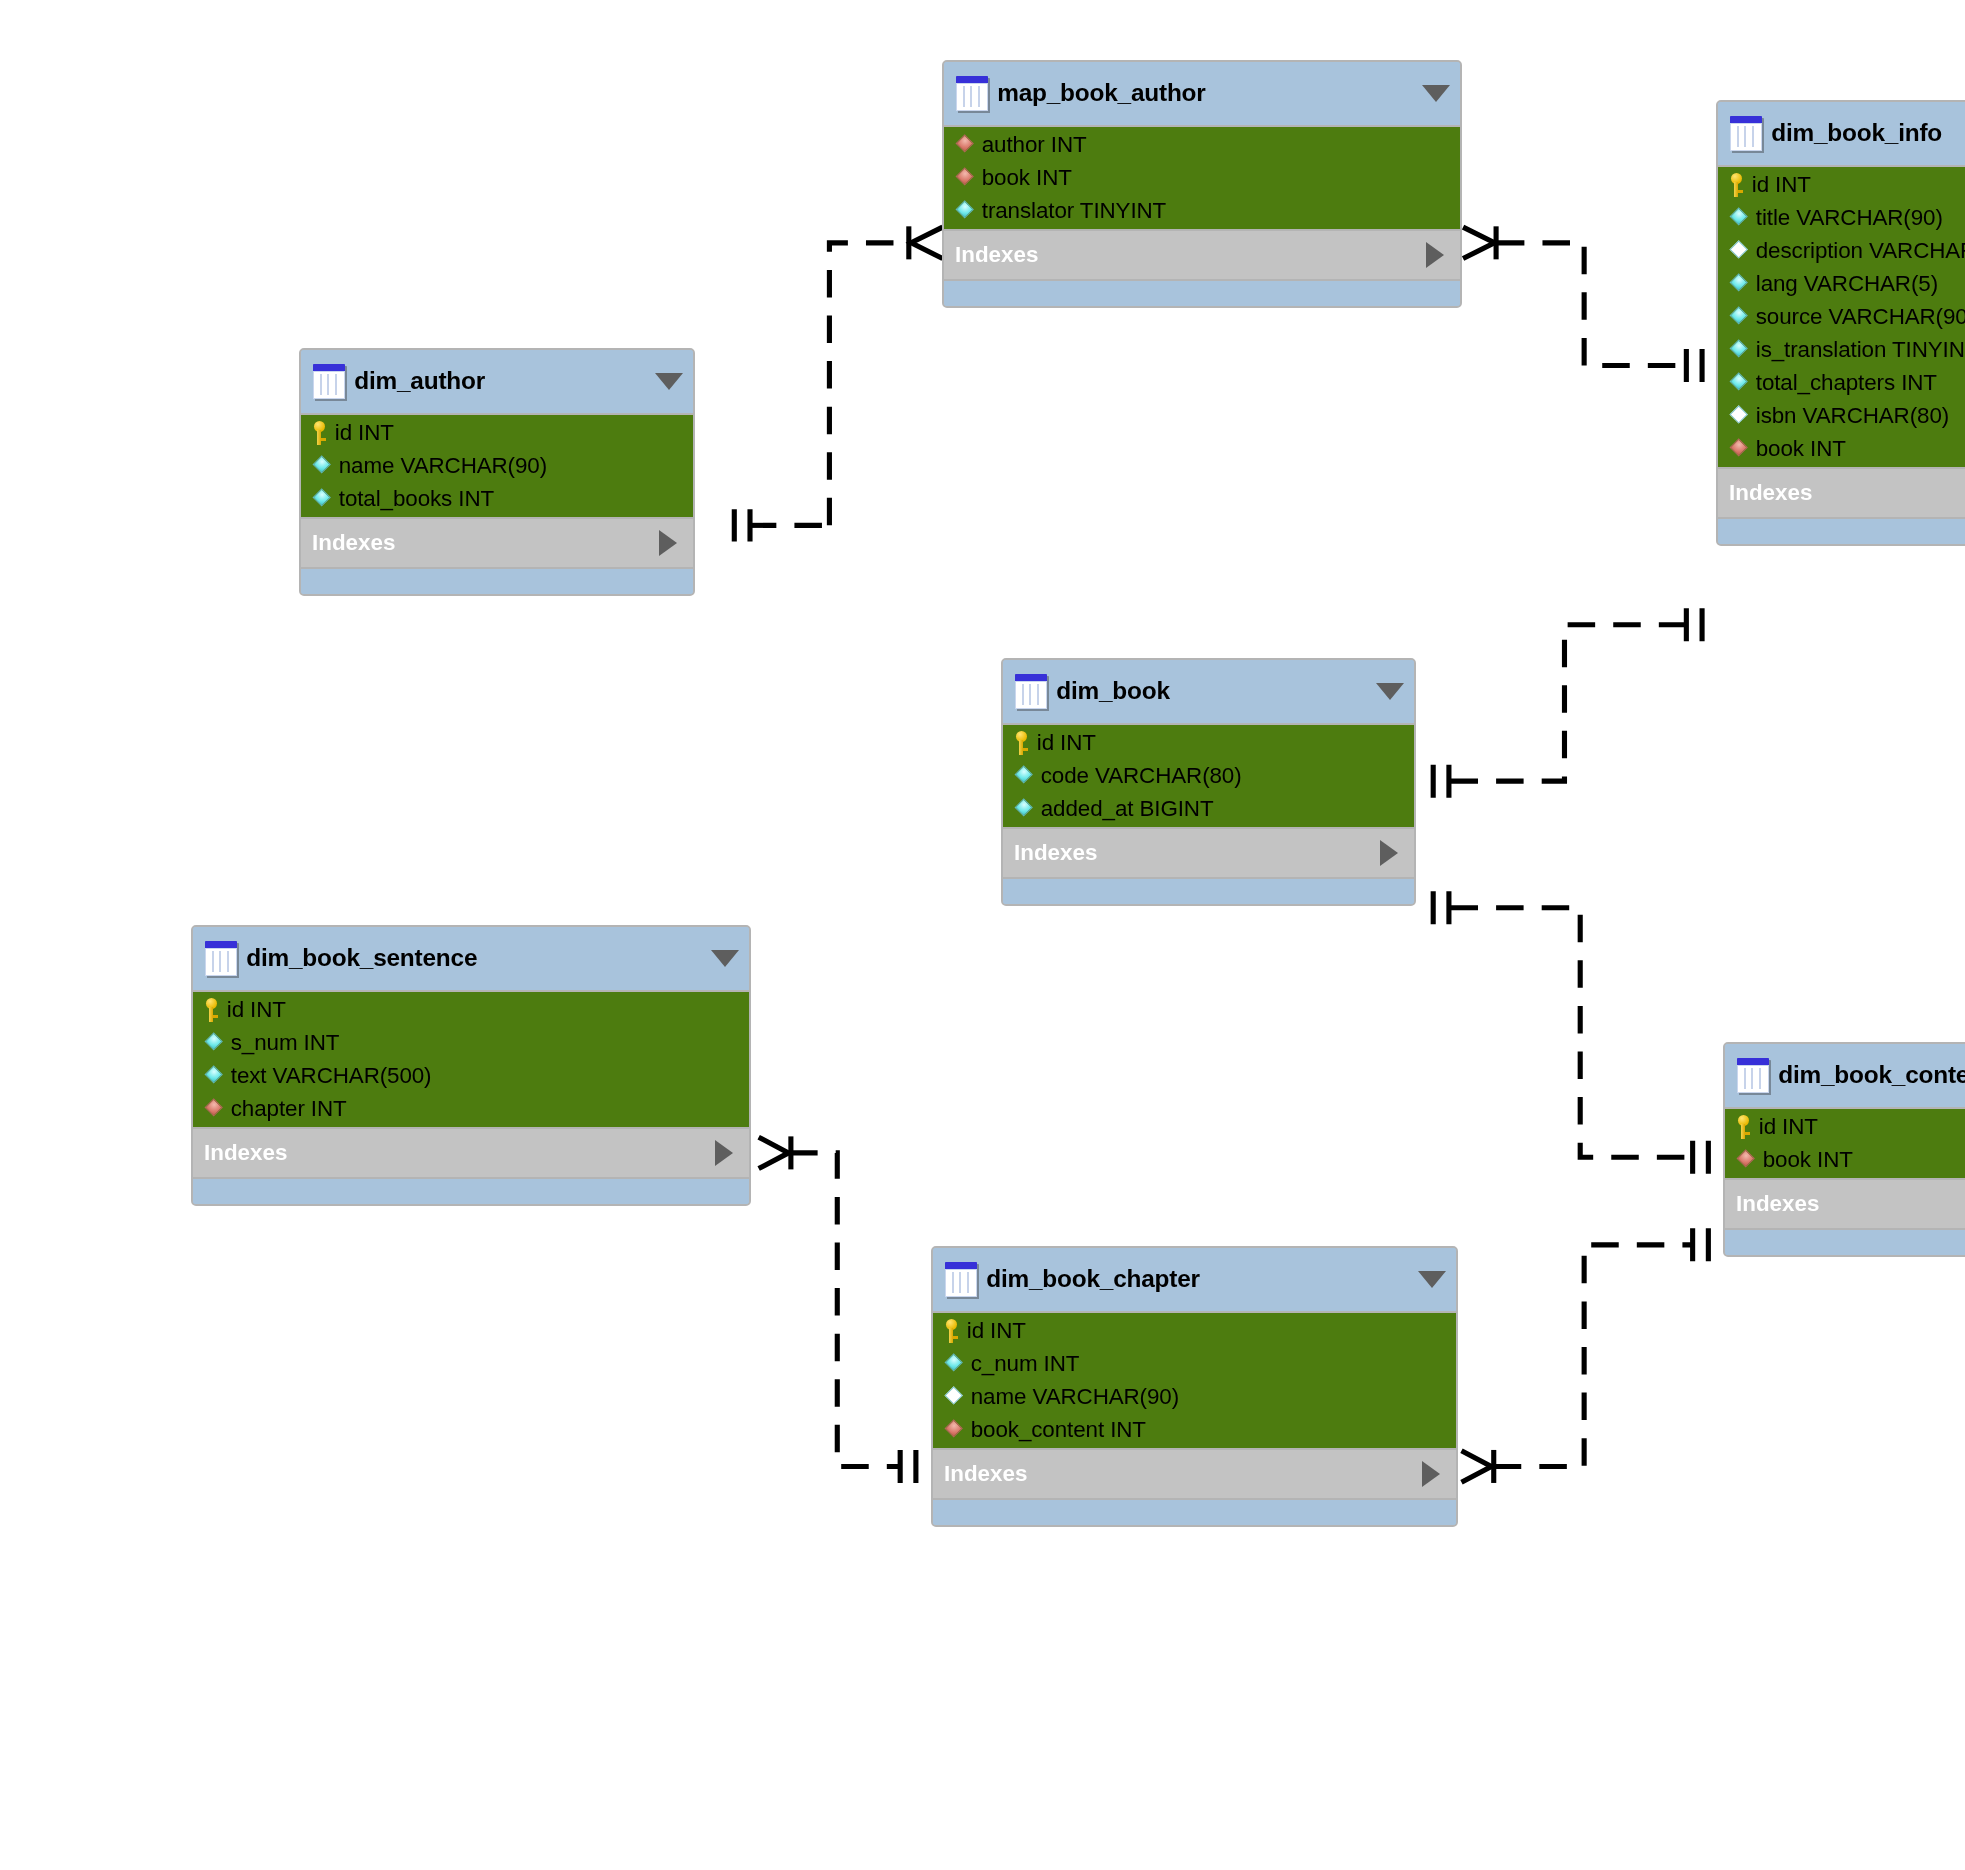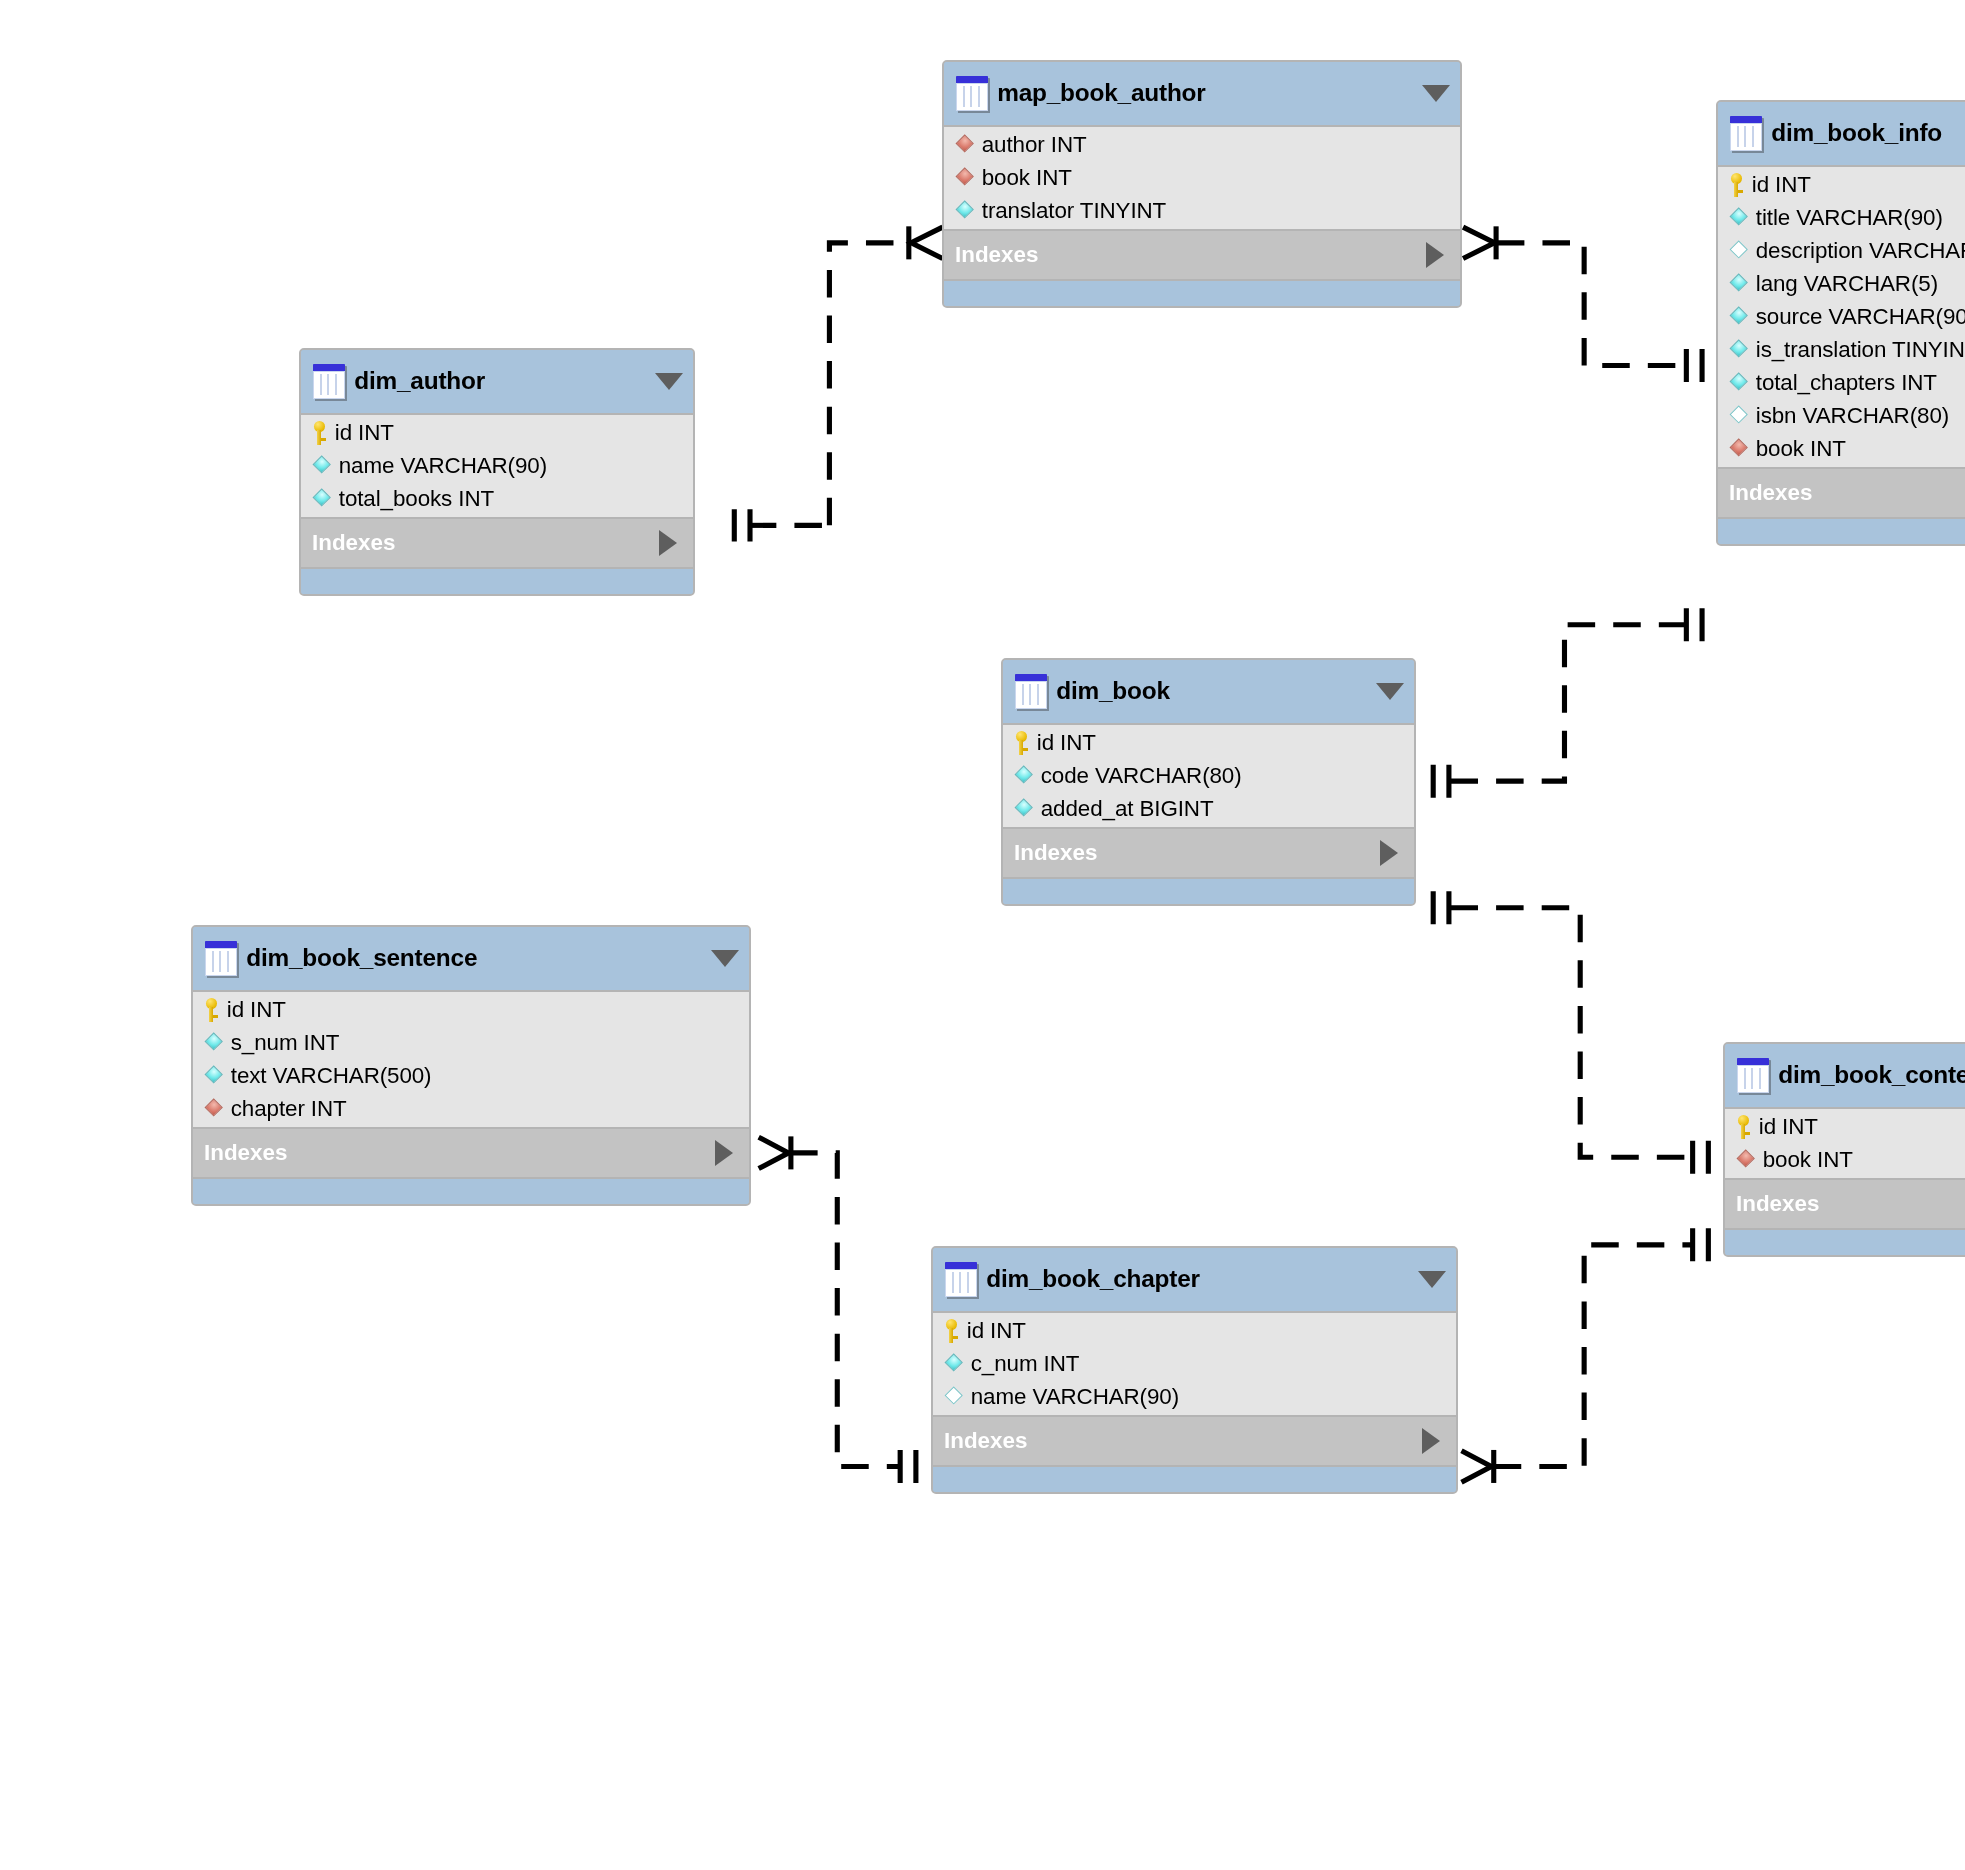--- a/index.html
+++ b/index.html
@@ -54,21 +54,21 @@
   }
   .tbl-caret{
     margin-left:auto;
     width:0;height:0;flex:0 0 auto;
     border-left:14px solid transparent;
     border-right:14px solid transparent;
     border-top:17.3px solid #5e5e5e;
   }
 
   .tbl-cols{
-    background:#e5e5e5;
+    background:#4d7c0f;
     border-top:2px solid #b4b4b4;
     border-bottom:2px solid #b4b4b4;
     padding:1.6px 0 1.6px 0;
   }
   .col-row{
     display:flex;align-items:center;
     height:33px;
     padding-left:10.2px;
     gap:7.9px;
     white-space:nowrap;
@@ -478,20 +478,26 @@
               <span></span>
             </span>
             <span class="col-label">c_num INT</span>
           </div>
           <div class="col-row">
             <span class="mk mk-dia dia-hollow">
               <span></span>
             </span>
             <span class="col-label">name VARCHAR(90)</span>
           </div>
+          <div class="col-row">
+            <span class="mk mk-dia dia-red">
+              <span></span>
+            </span>
+            <span class="col-label">book_content INT</span>
+          </div>
         </div>
         <div class="tbl-indexes">
           <span class="idx-label">Indexes</span>
           <span class="idx-caret"></span>
         </div>
         <div class="tbl-foot"></div>
       </div>
     </div>
 </div>
 

